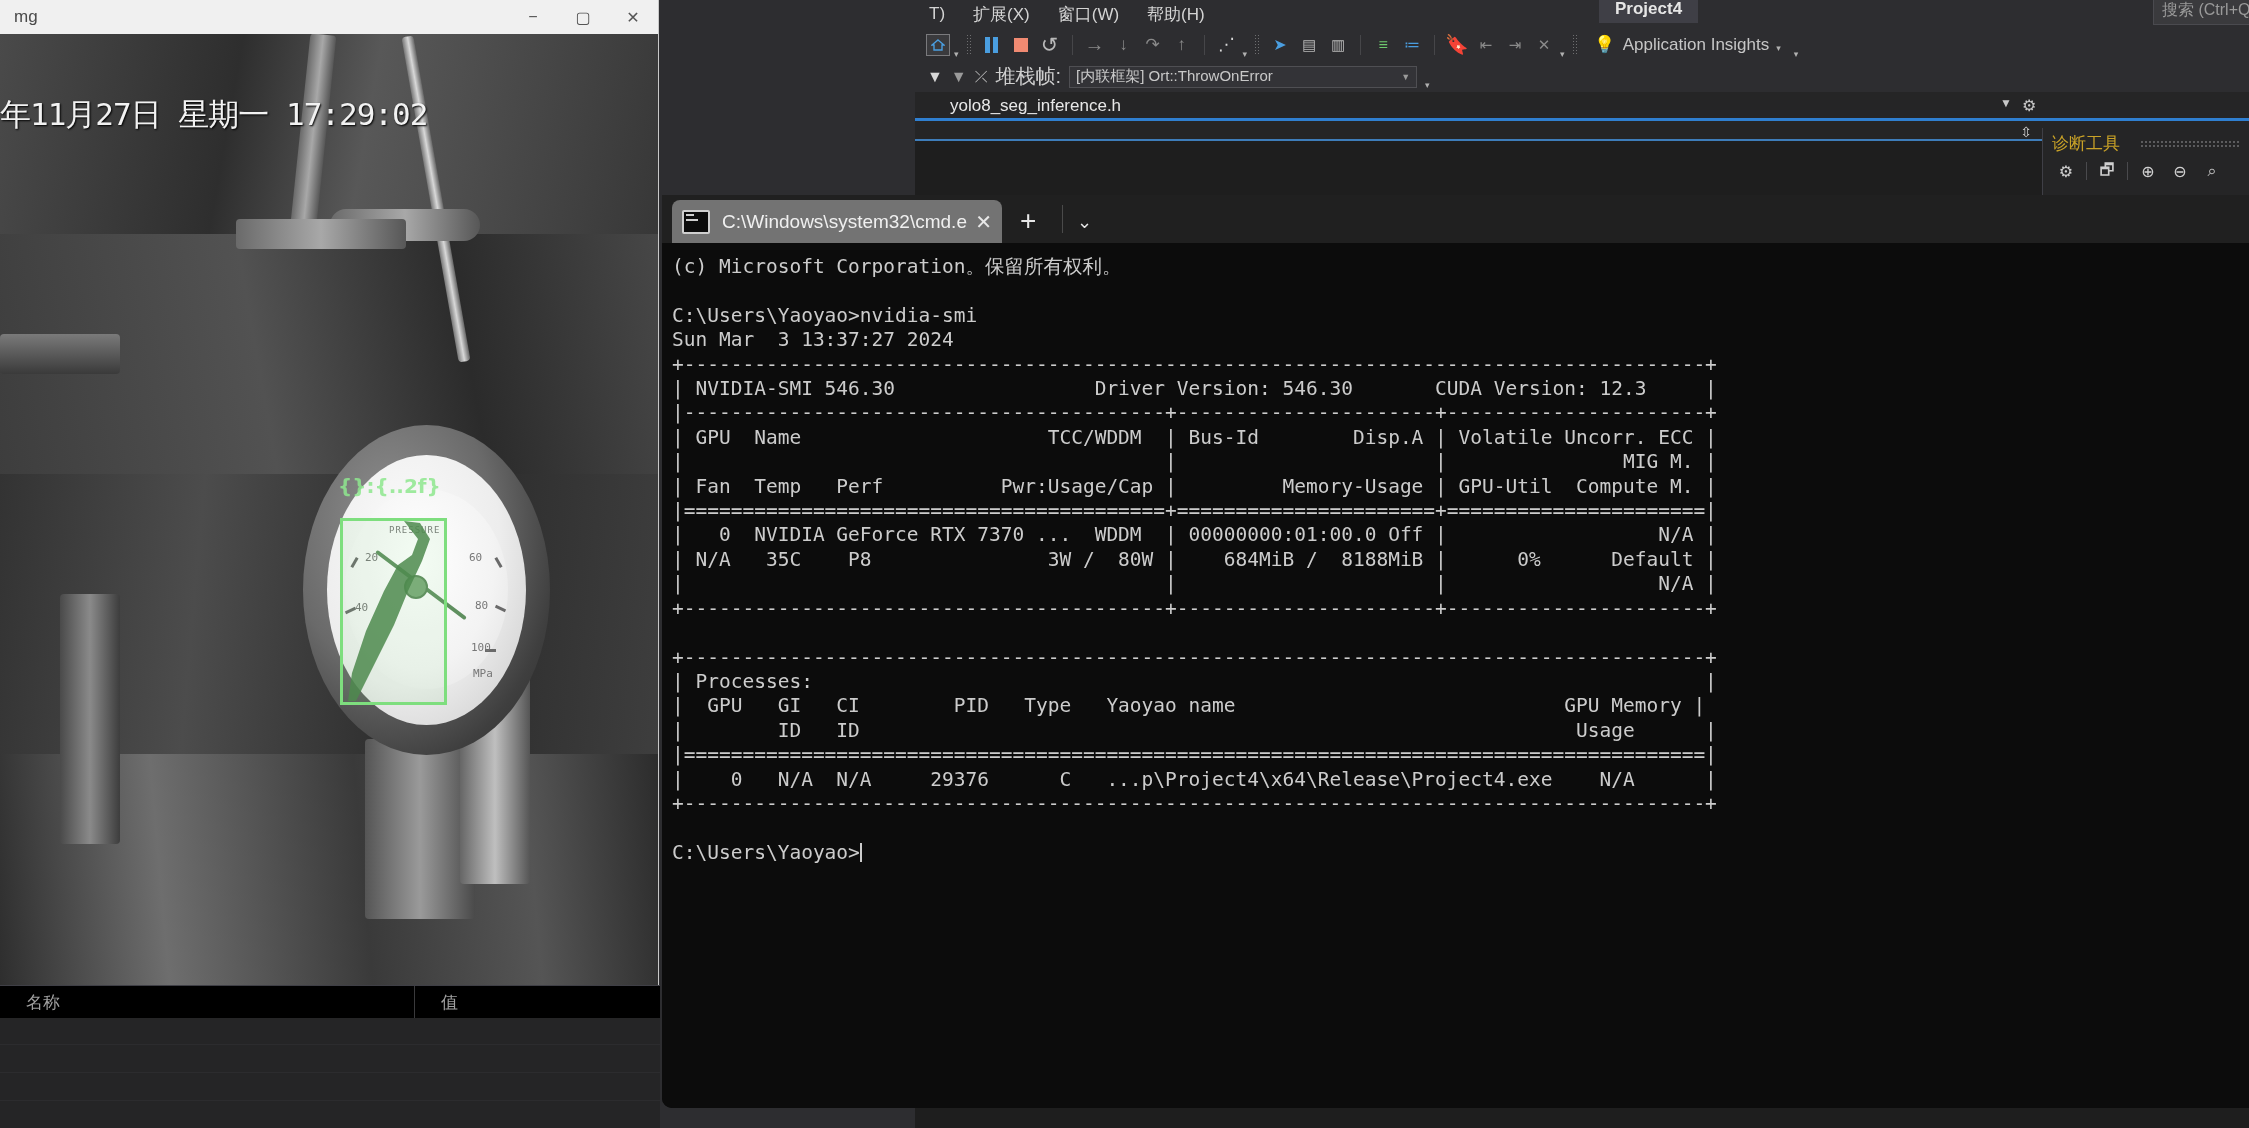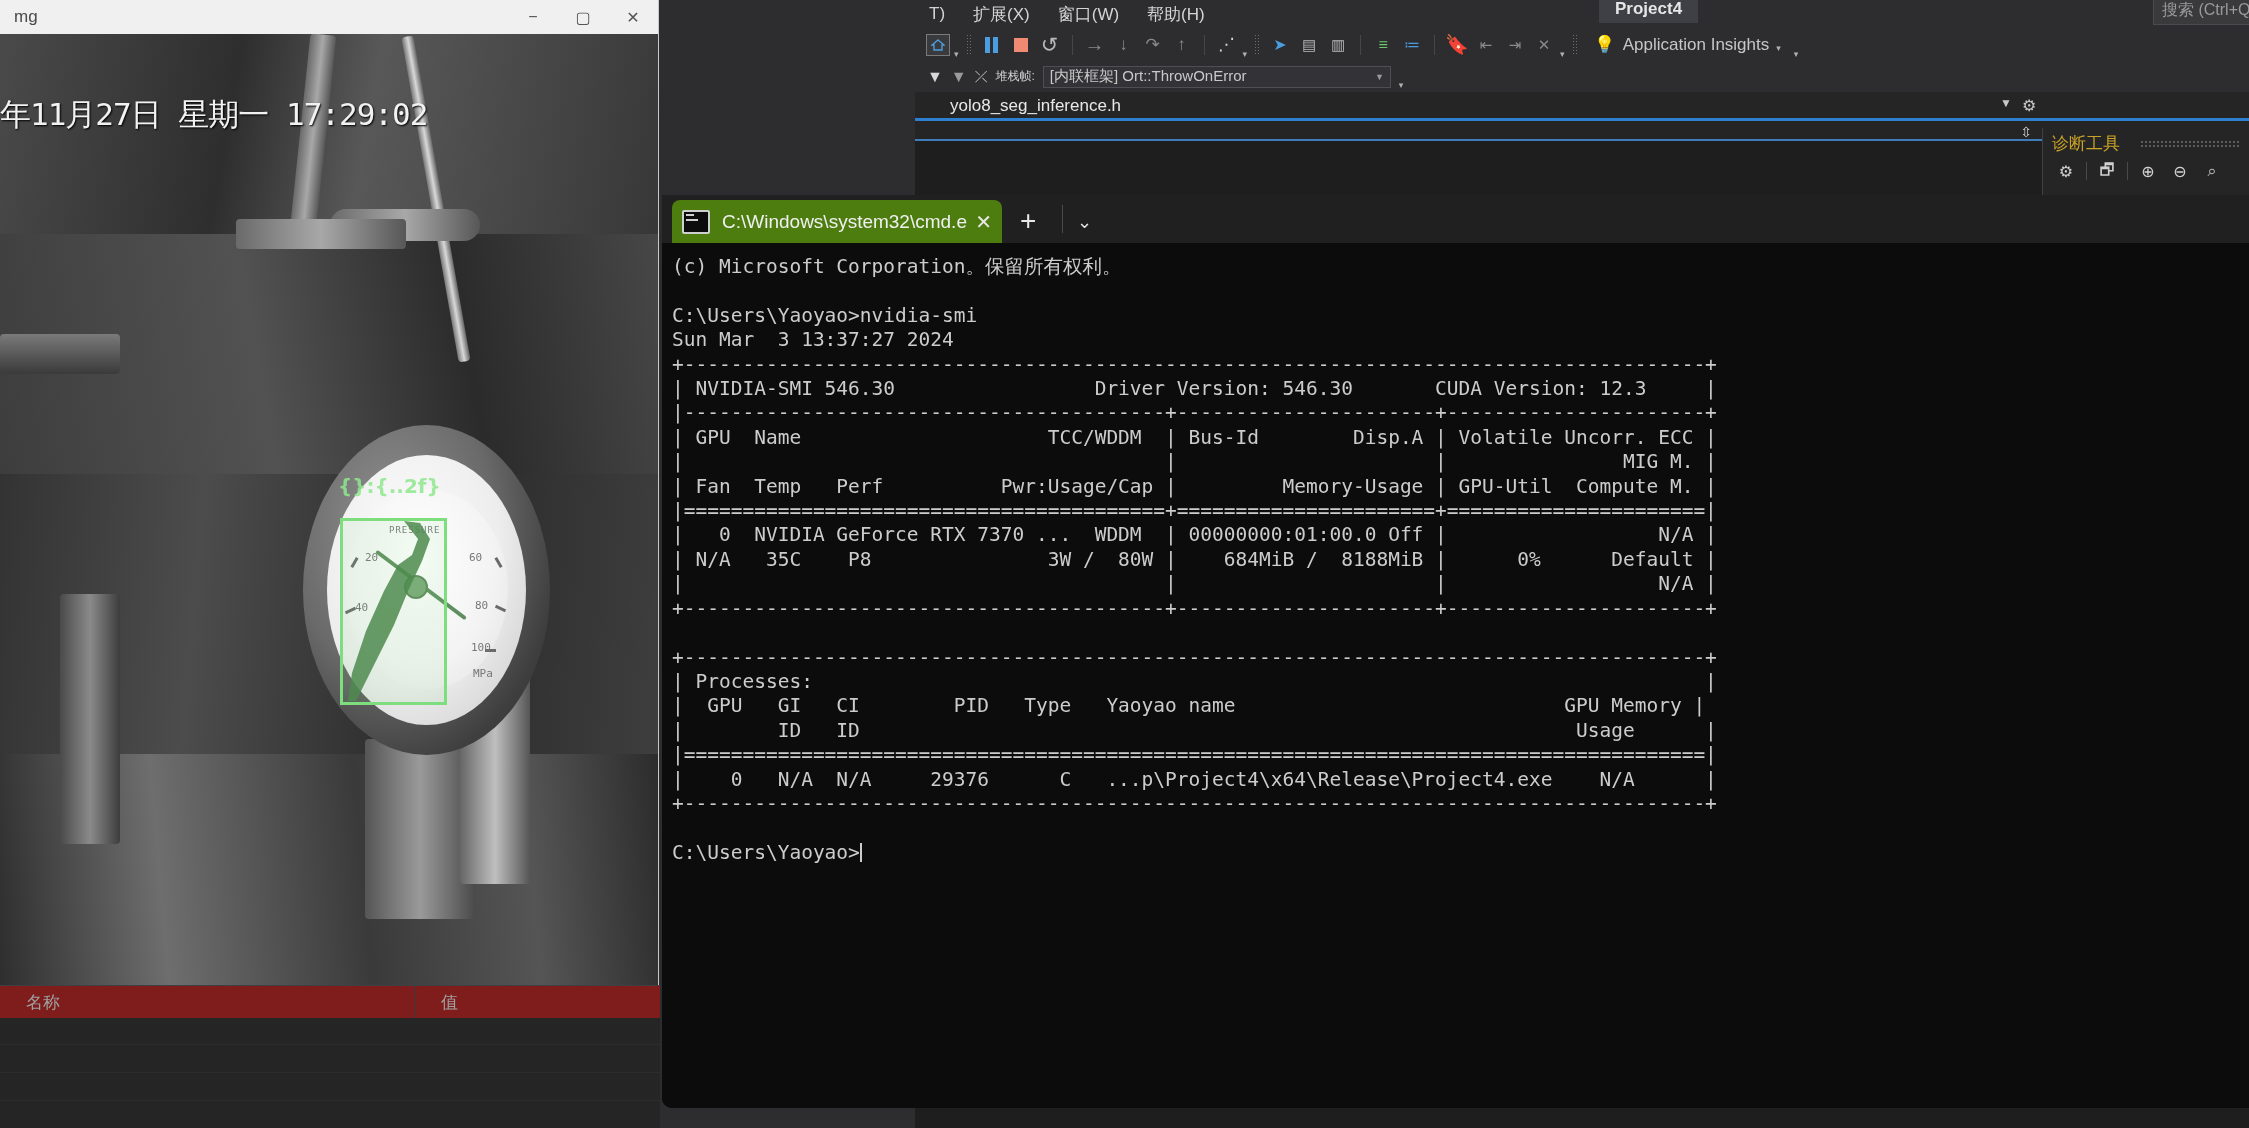--- a/index.html
+++ b/index.html
@@ -31,21 +31,21 @@
   .home-ico{width:22px;height:20px;border:1px solid #7a7a7d;display:flex;align-items:center;
             justify-content:center;background:#3a3a3d;}
   .pause-ico{display:flex;gap:3px;}
   .pause-ico i{display:block;width:5px;height:16px;background:#4a9ee0;}
   .stop-ico{width:14px;height:14px;background:#f08a72;}
   #app-insights{display:flex;align-items:center;gap:7px;color:#c6c6c6;font-size:17px;margin-left:10px;}
 
   
   #vs-stackrow{position:absolute;left:915px;top:61px;width:1334px;height:31px;background:#2d2d30;
                display:flex;align-items:center;gap:8px;padding-left:12px;box-sizing:border-box;}
-  #vs-stackrow .lbl{color:#cfcfcf;font-size:12px;}
+  #vs-stackrow .lbl{color:#cfcfcf;font-size:20px;}
   #stack-combo{width:348px;height:22px;background:#333337;border:1px solid #4f4f53;
                display:flex;align-items:center;padding:0 6px;box-sizing:border-box;}
   #stack-combo .val{color:#c8c8c8;font-size:15px;flex:1;white-space:nowrap;overflow:hidden;}
   #stack-combo .cv{color:#9a9a9a;font-size:9px;}
 
   
   #vs-filetab-bar{position:absolute;left:915px;top:92px;width:1334px;height:28px;background:#252526;}
   #vs-filetab{position:absolute;left:940px;top:92px;height:27px;color:#e8e8e8;font-size:17px;
               display:flex;align-items:center;padding:0 10px;}
   #vs-tab-underline{position:absolute;left:915px;top:118px;width:1334px;height:3px;background:#2f7fd0;}
@@ -101,34 +101,34 @@
            border:3px solid #7ede7e;box-sizing:border-box;background:rgba(140,230,140,0.10);}
   #det-mask{position:absolute;left:3px;top:0px;width:101px;height:184px;}
   #det-label{position:absolute;left:338px;top:440px;color:#8fe88f;font-size:20px;
              font-family:"DejaVu Sans",sans-serif;font-weight:bold;white-space:nowrap;
              opacity:.85;filter:blur(0.6px);}
   .pipe{position:absolute;background:linear-gradient(90deg,#6a6a6a,#a8a8a8,#575757);border-radius:4px;}
 
   
   #watch-panel{position:absolute;left:0;top:985px;width:660px;height:143px;background:#252526;
                border-top:1px solid #3f3f46;}
-  #watch-header{position:absolute;left:0;top:0;width:660px;height:32px;background:#7f1d1d;
+  #watch-header{position:absolute;left:0;top:0;width:660px;height:32px;background:#000000;
                 border-bottom:1px solid #3a3a3c;display:flex;text-align:right;}
   .watch-col{color:#a0a0a0;font-size:17px;display:flex;align-items:center;padding-left:26px;
              box-sizing:border-box;}
   #watch-col-name{width:415px;border-right:1px solid #3a3a3c;}
   #watch-col-value{width:245px;}
   #watch-body{position:absolute;left:0;top:32px;width:660px;height:111px;background:#252526;}
   .watch-rowline{position:absolute;left:0;width:660px;height:1px;background:#2c2c2e;}
 
   
   #term{position:absolute;left:662px;top:195px;width:1587px;height:913px;background:#0c0c0c;
         border-radius:0 0 0 10px;overflow:hidden;}
   #term-tabbar{position:absolute;left:0;top:0;width:1587px;height:48px;background:#202020;}
-  #term-tab{position:absolute;left:10px;top:5px;width:330px;height:43px;background:#4d7c0f;
+  #term-tab{position:absolute;left:10px;top:5px;width:330px;height:43px;background:#737373;
             border-radius:8px 8px 0 0;display:flex;align-items:center;padding:0 10px;box-sizing:border-box;}
   #term-tab-icon{width:24px;height:20px;border:2px solid #cfcfcf;border-radius:2px;
                  position:relative;flex:0 0 auto;margin-right:12px;background:#0c0c0c;}
   #term-tab-icon:before{content:"";position:absolute;left:2px;top:2px;width:8px;height:2px;background:#cfcfcf;}
   #term-tab-icon:after{content:"";position:absolute;left:2px;top:7px;width:12px;height:2px;background:#cfcfcf;}
   #term-tab-title{color:#f0f0f0;font-size:19px;white-space:nowrap;overflow:hidden;flex:1;}
   #term-tab-close{color:#e8e8e8;font-size:20px;padding-left:6px;}
   #term-newtab{position:absolute;left:358px;top:12px;color:#e8e8e8;font-size:28px;line-height:1;}
   #term-tabsep{position:absolute;left:400px;top:10px;width:1px;height:28px;background:#4a4a4a;}
   #term-dropdown{position:absolute;left:415px;top:16px;color:#e8e8e8;font-size:18px;}

